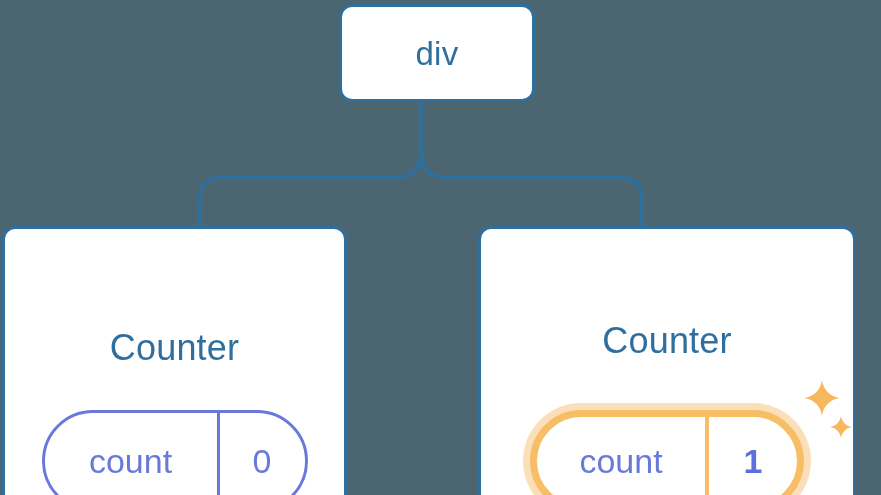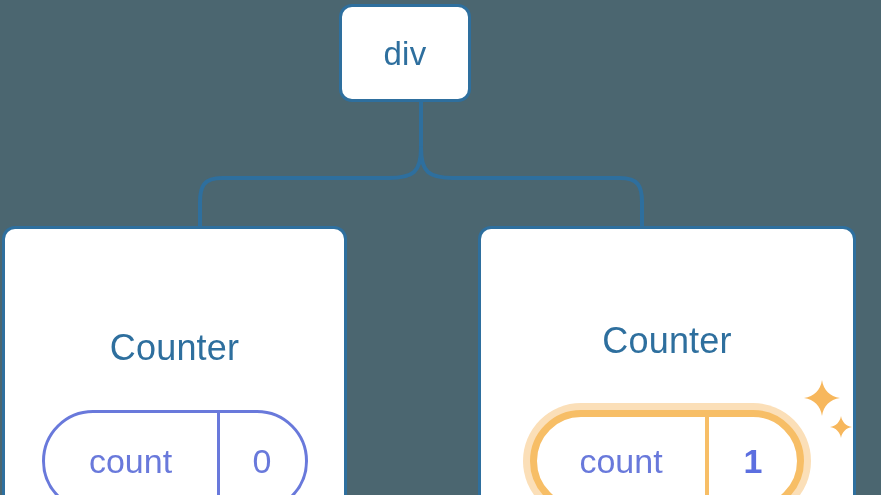--- a/index.html
+++ b/index.html
@@ -42,21 +42,21 @@
     display: flex;
     flex-direction: column;
     align-items: center;
     justify-content: center;
   }
 
   
   .node-root {
     left: 339px;
     top: 4px;
-    width: 132px;
+    width: 196px;
     height: 98px;
   }
   .node-root .node-title {
     font-size: 33px;
     color: #2e6f9e;
     letter-spacing: 0.3px;
     line-height: 1;
   }
 
   

